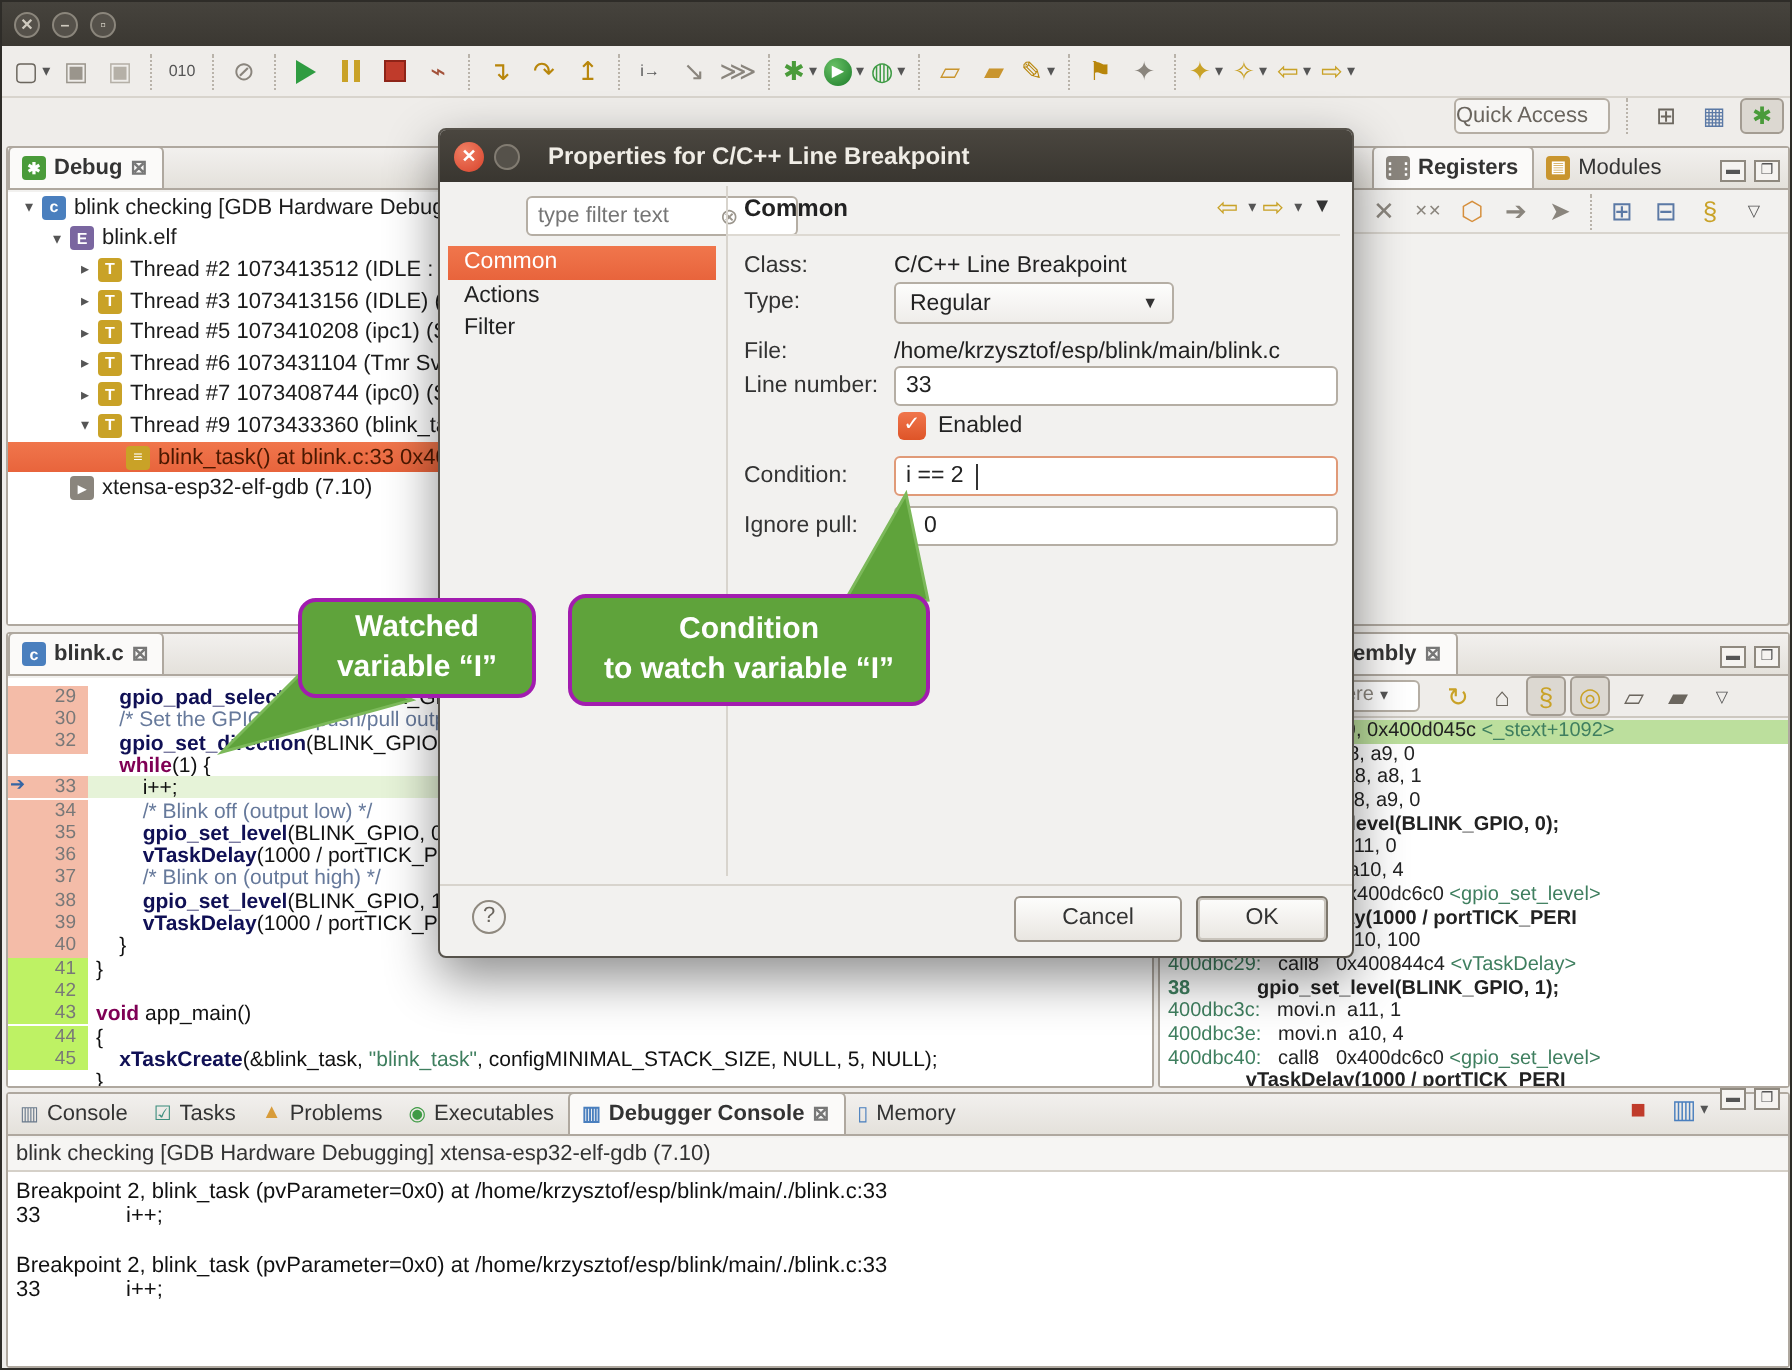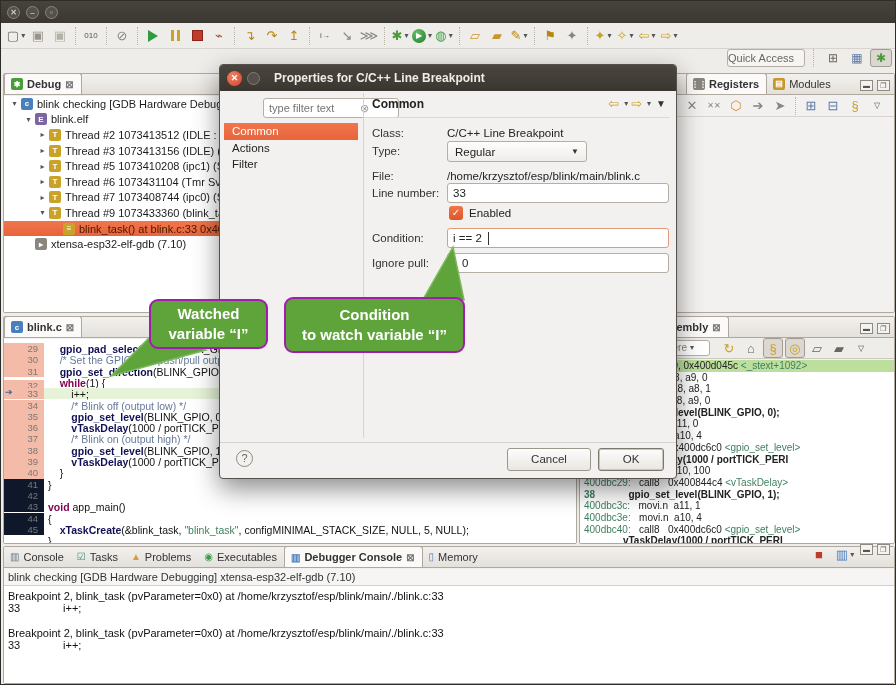--- a/index.html
+++ b/index.html
@@ -51,21 +51,21 @@
   #debug-tree{position:absolute;left:0;top:22px;right:0;bottom:0;background:#fff;overflow:hidden;font-size:11px;}
   .trow{height:15.6px;display:flex;align-items:center;white-space:nowrap;color:#1c1c1c;}
   .trow .exp{width:9px;font-size:8px;color:#555;text-align:center;flex:none;}
   .trow.selected{background:linear-gradient(#F0764C,#E8643C);color:#4a1800;}
   .ticon{width:12px;height:12px;margin:0 4px 0 2px;flex:none;border-radius:2px;
     display:inline-flex;align-items:center;justify-content:center;font-size:8px;font-weight:bold;color:#fff;}
   
   #editor-body{position:absolute;left:0;top:22px;right:0;bottom:0;background:#fff;overflow:hidden;
     font-family:"DejaVu Sans Mono",monospace;font-size:10.5px;}
   .gut{position:absolute;left:0;width:40px;height:11.3px;color:#787878;font-size:9.5px;
-    text-align:right;padding-right:6px;background:#0f172a;}
+    text-align:right;padding-right:6px;background:#bef264;}
   .gut.changed{background:var(--salmon);}
   .coderow{position:absolute;left:44px;right:0;height:11.3px;white-space:pre;color:#111;}
   .coderow.cur{background:var(--ed-hl);left:40px;padding-left:4px;}
   .cmt{color:#66799B;} .str{color:#3F7F5F;} .kw{color:#7F0055;font-weight:bold;} .fn{font-weight:bold;color:#101055;}
   #bp-marker{position:absolute;left:1px;color:#3465A4;font-size:9px;z-index:3;}
   
   #disasm-toolbar{position:absolute;left:0;top:21px;width:100%;height:21px;border-bottom:1px solid #cdc8c0;
     display:flex;align-items:center;background:var(--bg);}
   #disasm-combo{width:112px;height:16px;border:1px solid #b5aea4;border-radius:3px;background:#fff;
     color:#8a857d;font-size:10px;line-height:14px;padding-left:4px;overflow:hidden;white-space:nowrap;display:flex;}
@@ -365,21 +365,21 @@
         <span class="closebox">⊠</span>
       </div>
     </div>
     <div id="editor-body">
         <div class="gut changed" style="top: 4px;">29</div>
         <div class="coderow" style="top: 4px;">    <span class="fn">gpio_pad_select_gpio</span>(BLINK_GPIO);</div>
         <div class="gut changed" style="top: 15.3px;">30</div>
         <div class="coderow" style="top: 15.3px;">    <span class="cmt">/* Set the GPIO as a push/pull output */</span></div>
         <div class="gut changed" style="top: 26.6px;">31</div>
         <div class="coderow" style="top: 26.6px;">    <span class="fn">gpio_set_direction</span>(BLINK_GPIO, GPIO_MODE_OUTPUT);</div>
-        <div class="gut changed" style="top: 41px;">32</div>
+        <div class="gut changed" style="top: 26px;">32</div>
         <div class="coderow" style="top: 37.9px;">    <span class="kw">while</span>(1) {</div>
         <div class="gut changed" style="top: 49.2px;">33</div>
         <div class="coderow cur" style="top: 49.2px;">        i++;</div>
         <span id="bp-marker" style="top: 48.2px;">➔</span>
         <div class="gut changed" style="top: 60.5px;">34</div>
         <div class="coderow" style="top: 60.5px;">        <span class="cmt">/* Blink off (output low) */</span></div>
         <div class="gut changed" style="top: 71.8px;">35</div>
         <div class="coderow" style="top: 71.8px;">        <span class="fn">gpio_set_level</span>(BLINK_GPIO, 0);</div>
         <div class="gut changed" style="top: 83.1px;">36</div>
         <div class="coderow" style="top: 83.1px;">        <span class="fn">vTaskDelay</span>(1000 / portTICK_PERIOD_MS);</div>

